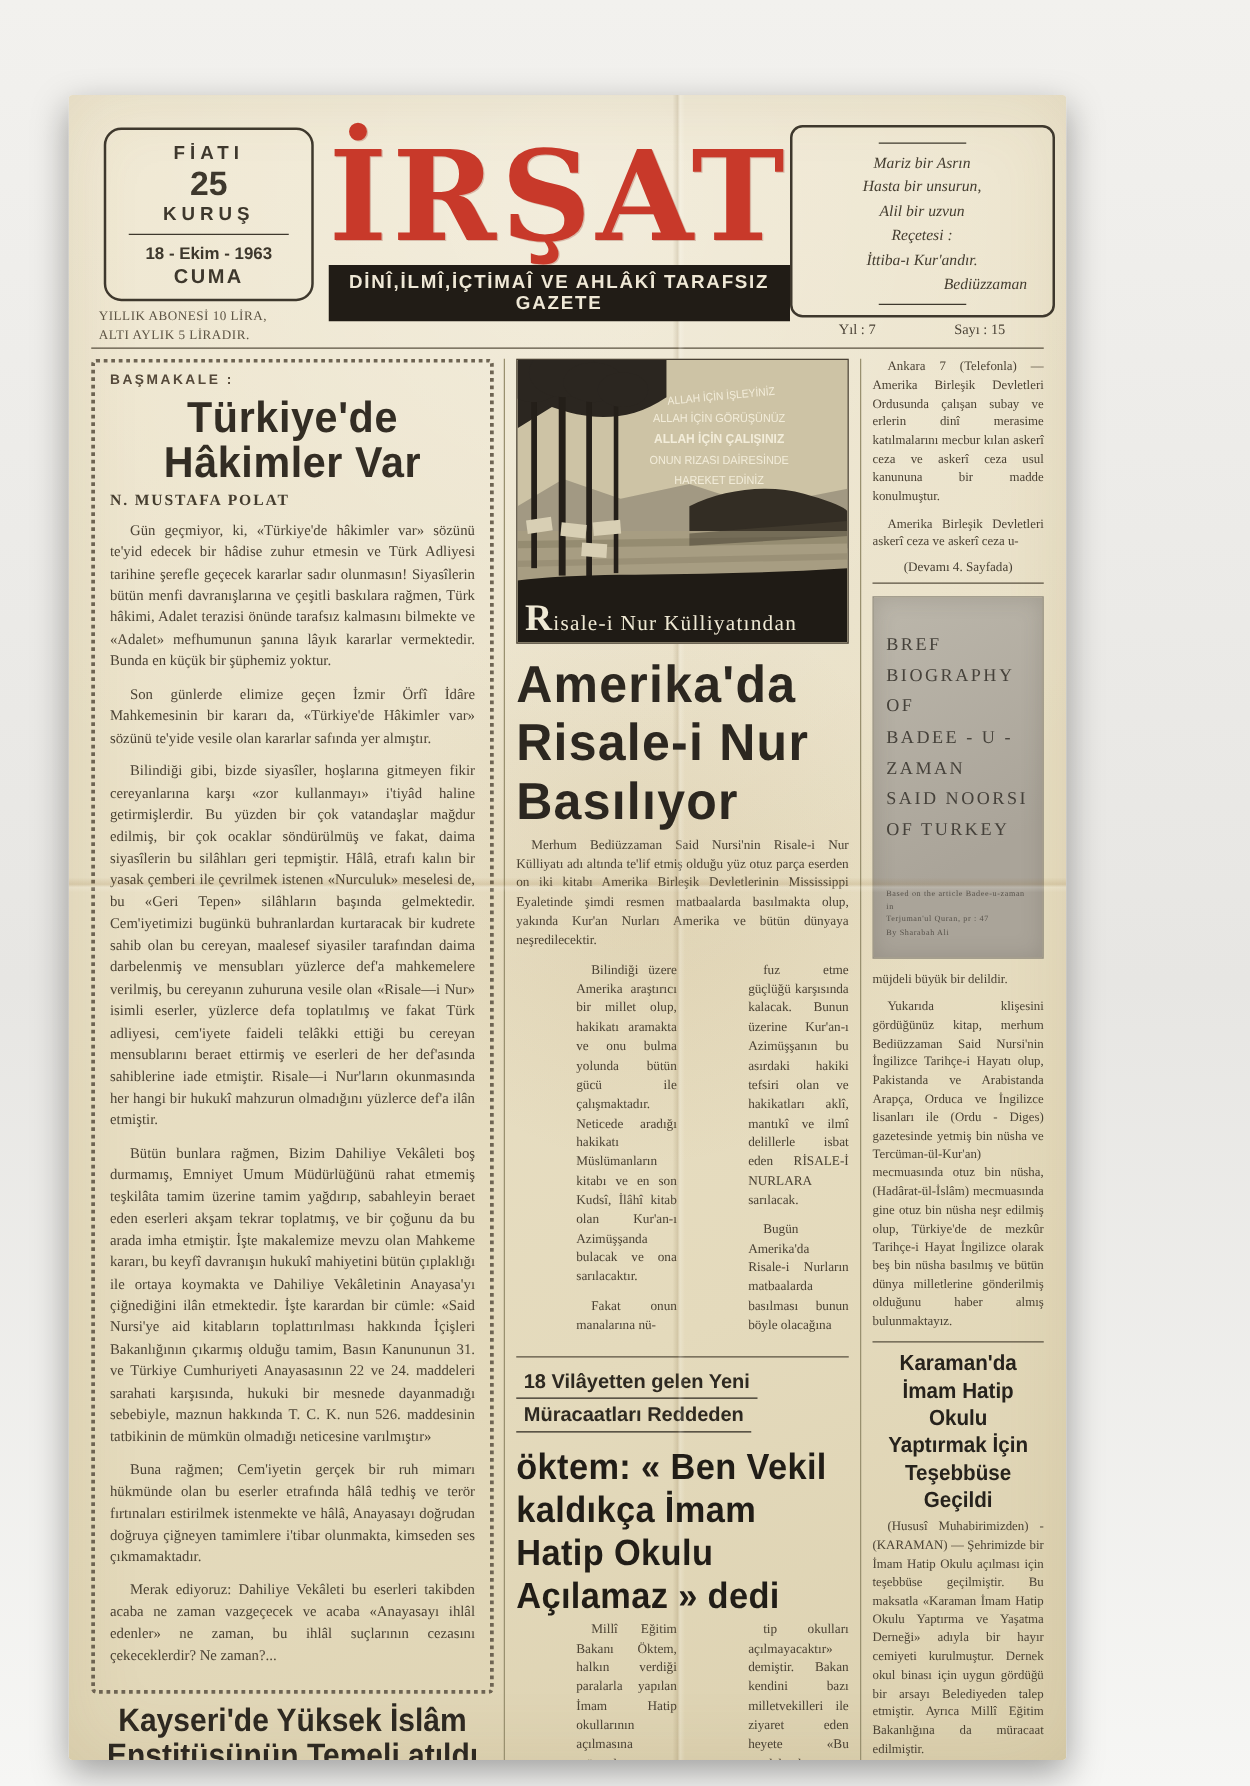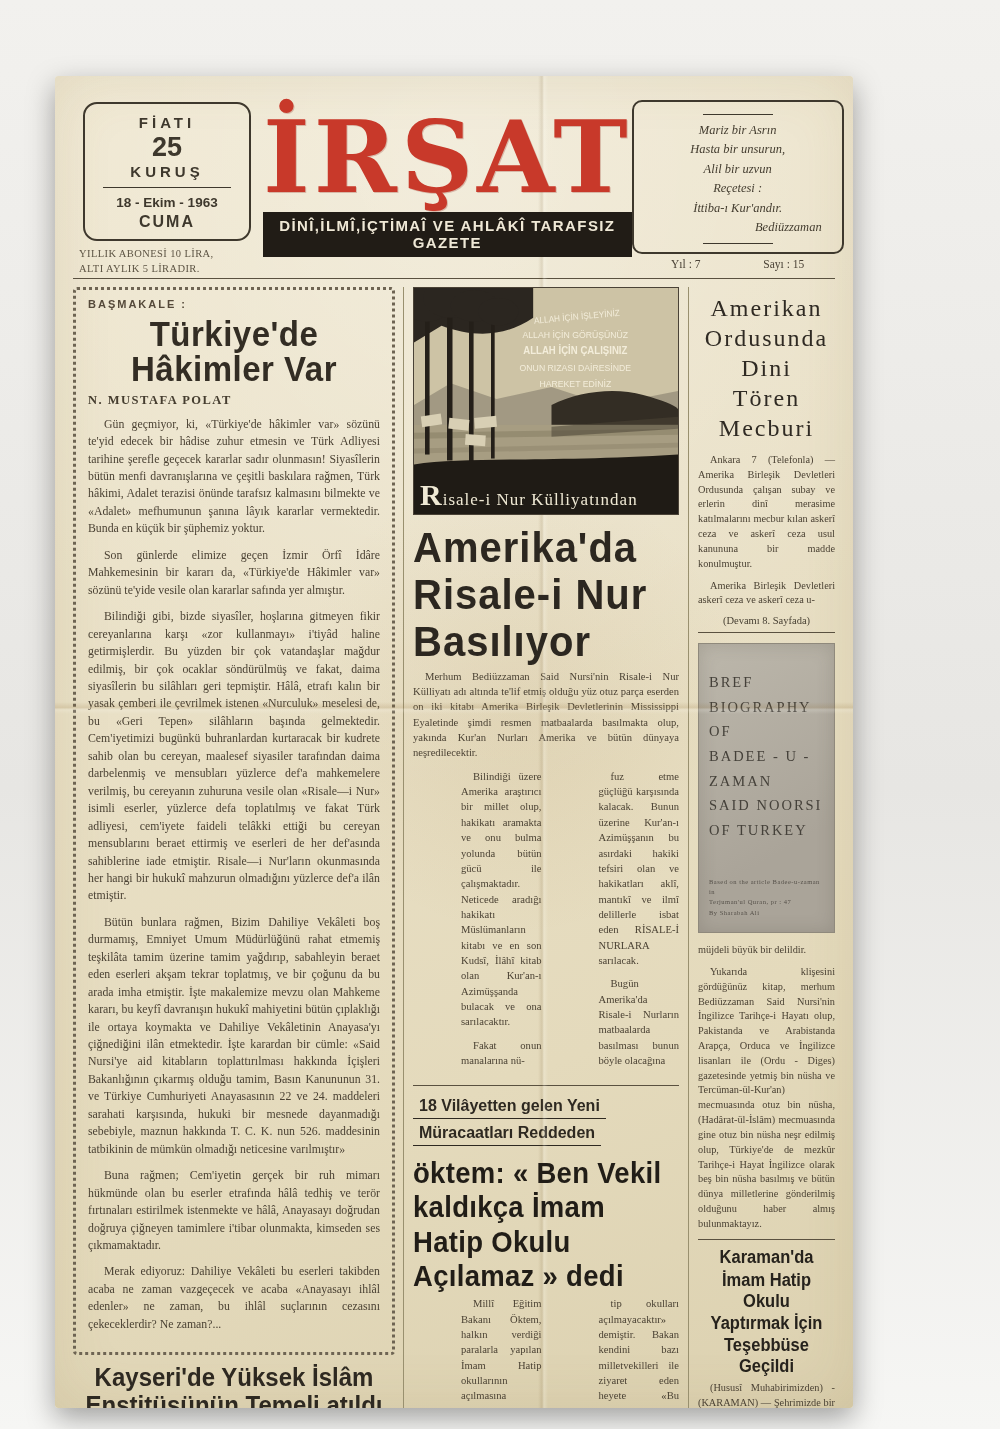--- a/index.html
+++ b/index.html
@@ -271,30 +271,25 @@
             <div class="sc">
               <p>tip okulları açılmayacaktır» demiştir. Bakan kendini bazı milletvekilleri ile ziyaret eden heyete «Bu sandalyeden düşeceğimi bilsem dahi İmam Hatip okullarının açılmasına müsaade etmeyeceğim» demek suretiyle fikriyatını açıklamıştır. Öktem bazı İmam Hatip okullarının da kapatılacağını, yalnız sekiz bölgede birer İmam Hatip okulu kalacağını da kesin olarak bildirmiştir.</p>
             </div>
           </div>
         </div>
       </article>
     </section>
 
     <section class="col col-right">
       <article>
-        <h2 class="army-title">
-          <span>Amerikan</span><br>
-          <span>Ordusunda Dini</span><br>
-          <span>Tören Mecburi</span>
-        </h2>
         <div class="right-body">
           <p>Ankara 7 (Telefonla) — Amerika Birleşik Devletleri Ordusunda çalışan subay ve erlerin dinî merasime katılmalarını mecbur kılan askerî ceza ve askerî ceza usul kanununa bir madde konulmuştur.</p>
           <p>Amerika Birleşik Devletleri askerî ceza ve askerî ceza u-</p>
         </div>
-        <div class="continued">(Devamı 8. Sayfada)</div>
+        <div class="continued">(Devamı 4. Sayfada)</div>
       </article>
 
       <div class="right-rule"></div>
 
       <div class="bookbox">
         <div class="bl">BREF BIOGRAPHY</div>
         <div class="bl">OF</div>
         <div class="bl">BADEE - U - ZAMAN</div>
         <div class="bl">SAID NOORSI</div>
         <div class="bl">OF TURKEY</div>

